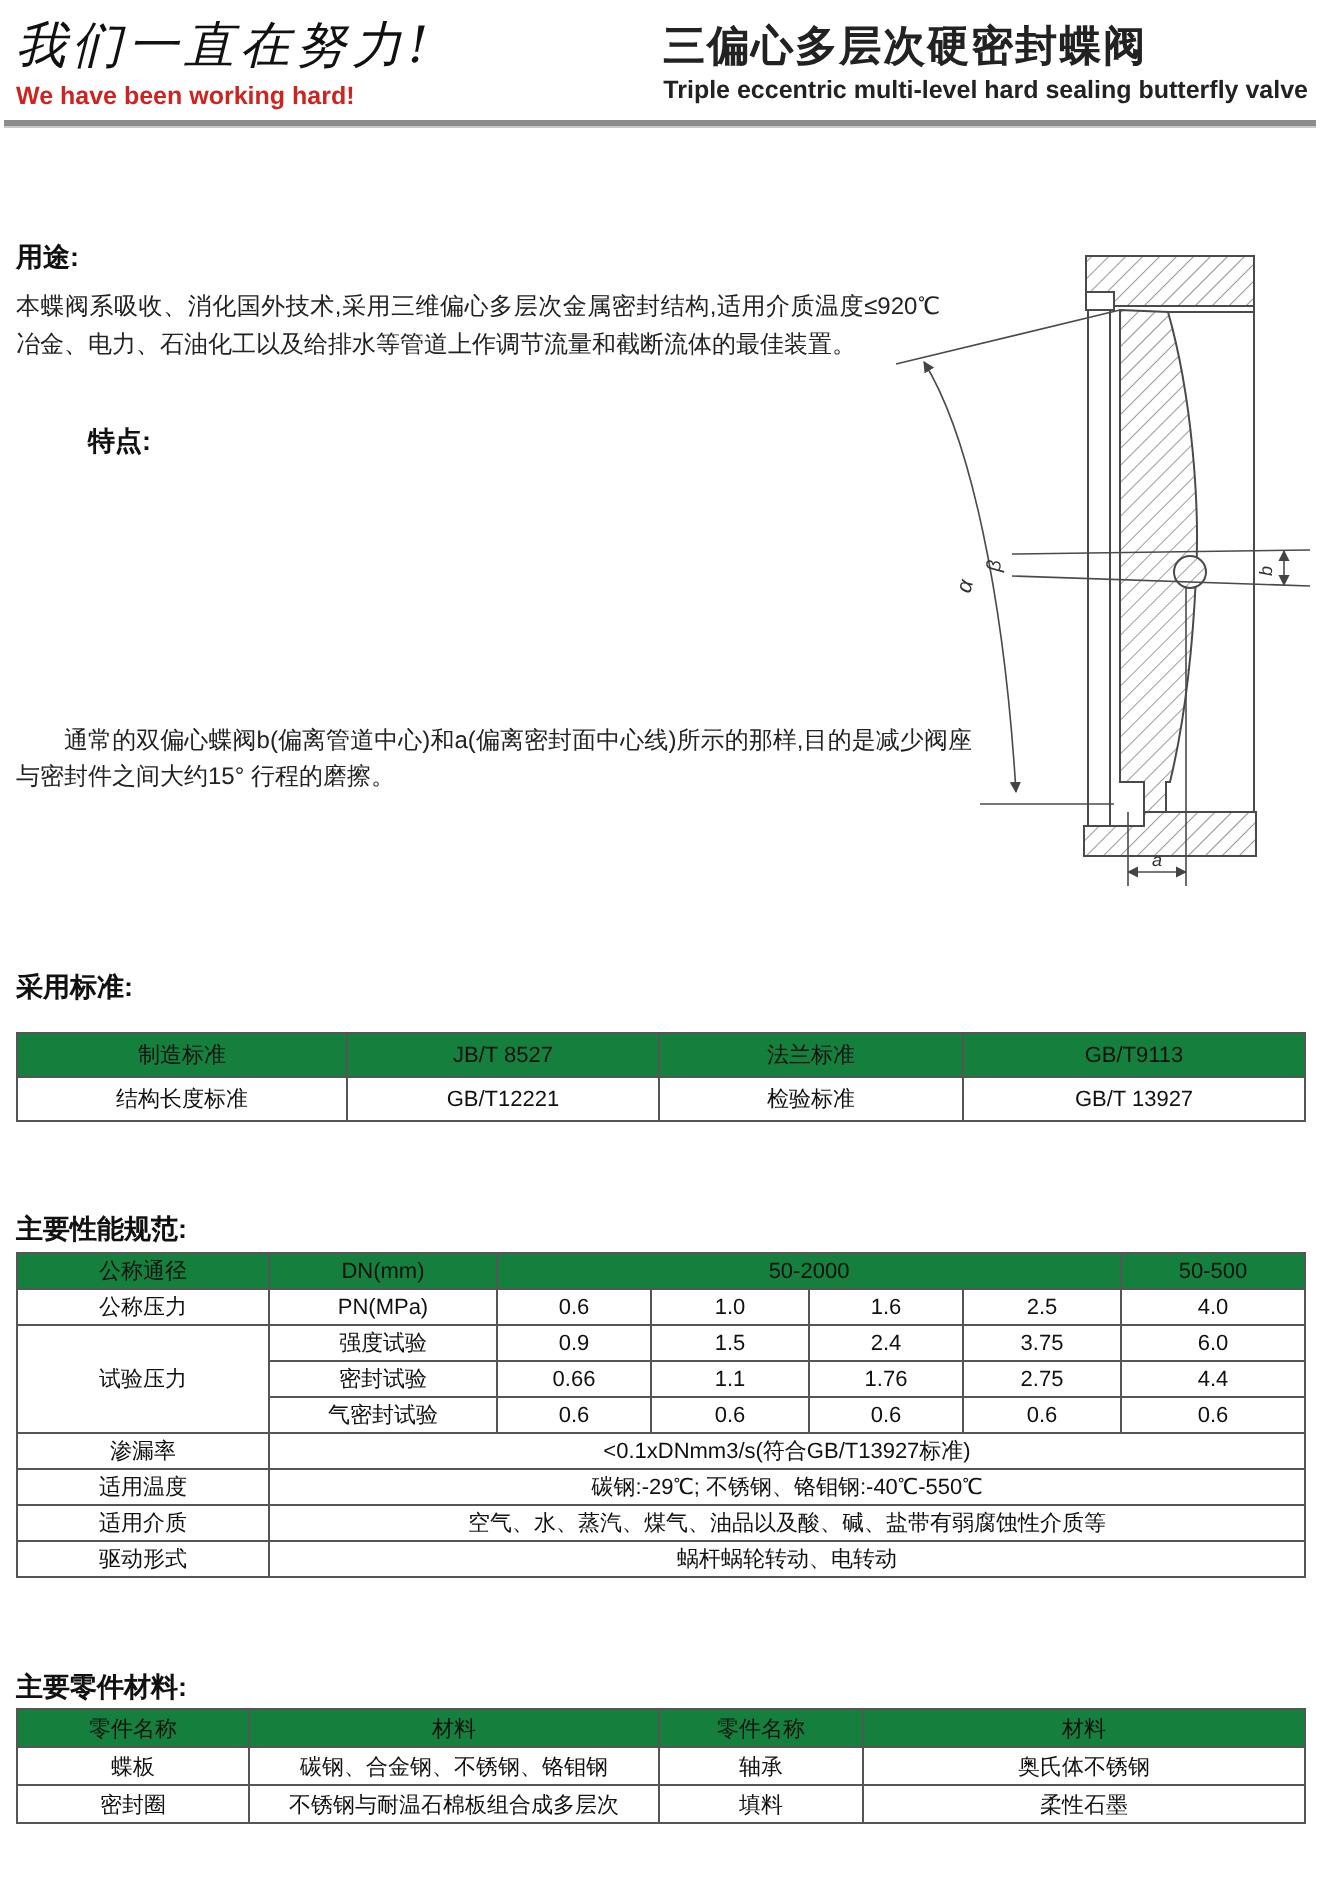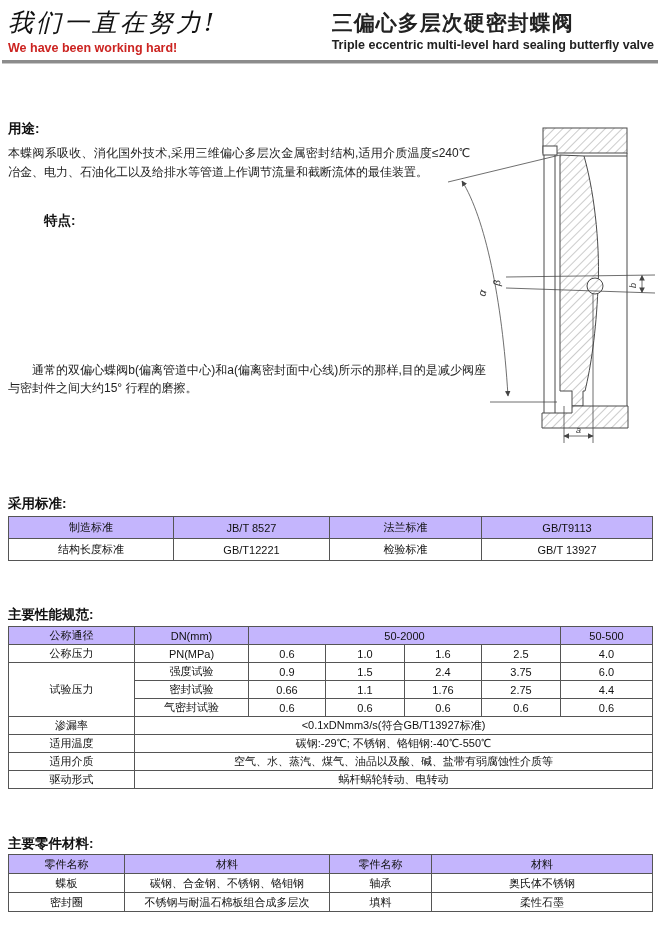--- a/index.html
+++ b/index.html
@@ -30,22 +30,22 @@
   #desc .p2{margin:0;}
 
   
   #drawing{position:absolute;left:440px;top:98px;width:220px;height:352px;}
 
   
   .tbl{position:absolute;left:8px;width:644px;border-collapse:collapse;
        table-layout:fixed;font-size:11px;color:#111;}
   .tbl td{border:1px solid #555;text-align:center;vertical-align:middle;
           padding:0 2px;overflow:hidden;white-space:nowrap;}
-  .tbl .hd td{background:#c4b5fd;}
-  #std-h{top:495px;text-align:right;}
+  .tbl .hd td{background:#15803d;}
+  #std-h{top:485px;text-align:right;}
   #std-tbl{top:516px;}
   #std-tbl td{height:21px;}
   #perf-h{top:606px;}
   #perf-tbl{top:626px;border-radius:22px;}
   #perf-tbl td{height:17px;}
   #mat-h{top:835px;}
   #mat-tbl{top:854px;}
   #mat-tbl td{height:18px;}
 </style>
 </head>
@@ -57,21 +57,21 @@
     <div class="brand-cn">我们一直在努力!</div>
     <div class="brand-en">We have been working hard!</div>
   </div>
   <div class="titles">
     <div class="title-cn">三偏心多层次硬密封蝶阀</div>
     <div class="title-en">Triple eccentric multi-level hard sealing butterfly valve</div>
   </div>
   <div class="rule"></div>
 
   <div id="usage-h" class="h2">用途:</div>
-  <div id="usage-p" class="txt">本蝶阀系吸收、消化国外技术,采用三维偏心多层次金属密封结构,适用介质温度≤240℃冶金、电力、石油化工以及给排水等管道上作调节流量和截断流体的最佳装置。</div>
+  <div id="usage-p" class="txt">本蝶阀系吸收、消化国外技术,采用三维偏心多层次金属密封结构,适用介质温度≤920℃冶金、电力、石油化工以及给排水等管道上作调节流量和截断流体的最佳装置。</div>
 
   <div id="feat-h" class="h2">特点:</div>
 
   <div id="desc" class="txt">
     <p class="p1">通常的双偏心蝶阀b(偏离管道中心)和a(偏离密封面中心线)所示的那样,目的是减少阀座与密封件之间大约15° 行程的磨擦。</p>
   </div>
 
   <svg id="drawing" viewBox="0 0 220 352">
     <defs>
       <pattern id="hat" width="6" height="6" patternUnits="userSpaceOnUse" patternTransform="rotate(45)">

